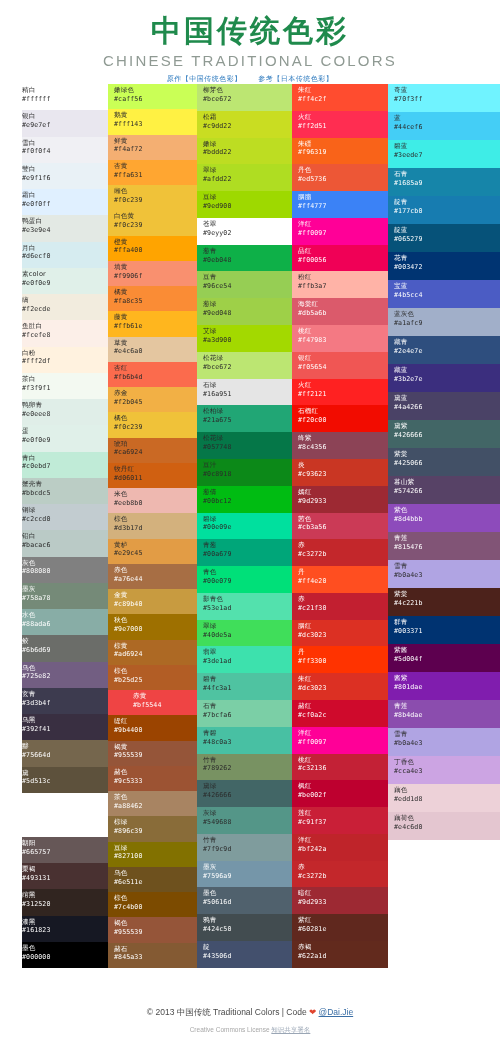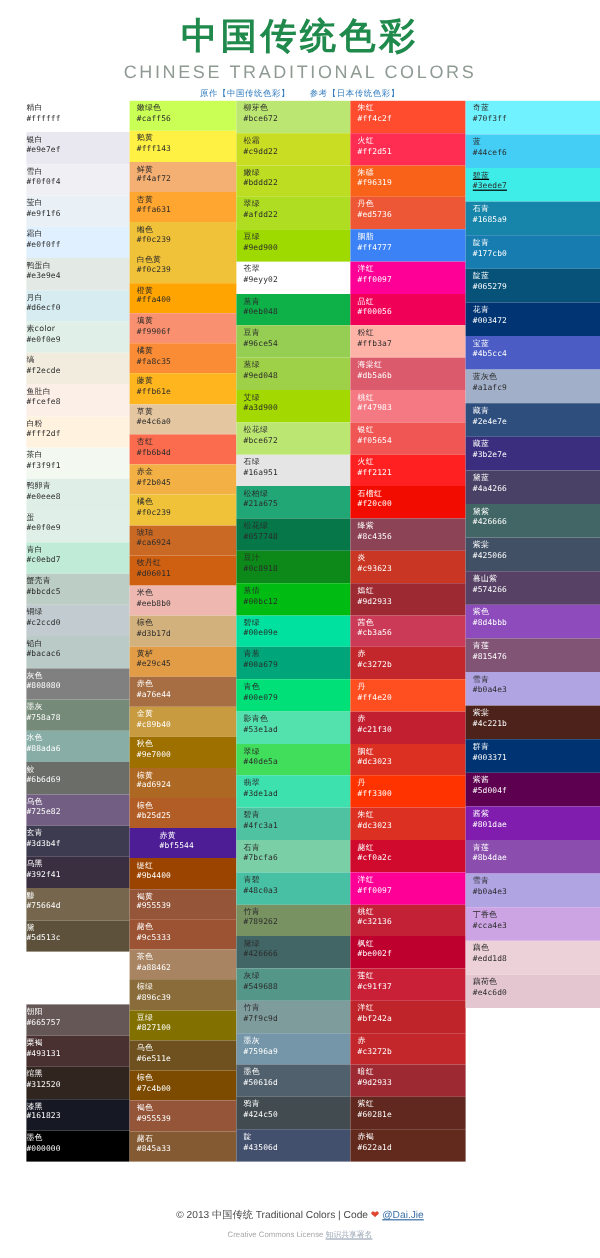--- a/index.html
+++ b/index.html
@@ -301,21 +301,21 @@
           <span class="sw-hex">#9e7000</span>
         </div>
         <div class="swatch dk" style="background: rgb(173, 105, 36);">
           <span class="sw-name">棕黄</span>
           <span class="sw-hex">#ad6924</span>
         </div>
         <div class="swatch dk" style="background: rgb(178, 93, 37);">
           <span class="sw-name">棕色</span>
           <span class="sw-hex">#b25d25</span>
         </div>
-        <div class="swatch dk" style="background: #4c1d95; padding-left: 25px;">
+        <div class="swatch dk" style="background: #ef4444; padding-left: 25px;">
           <span class="sw-name">赤黄</span>
           <span class="sw-hex">#bf5544</span>
         </div>
         <div class="swatch dk" style="background: rgb(155, 68, 0);">
           <span class="sw-name">缇红</span>
           <span class="sw-hex">#9b4400</span>
         </div>
         <div class="swatch dk" style="background: rgb(149, 85, 57);">
           <span class="sw-name">褐黄</span>
           <span class="sw-hex">#955539</span>
@@ -623,21 +623,21 @@
       </div>
       <div class="col col-5">
         <div class="swatch lt" style="background: rgb(112, 243, 255);">
           <span class="sw-name">奇蓝</span>
           <span class="sw-hex">#70f3ff</span>
         </div>
         <div class="swatch lt" style="background: rgb(68, 206, 246);">
           <span class="sw-name">蓝</span>
           <span class="sw-hex">#44cef6</span>
         </div>
-        <div class="swatch lt" style="background: rgb(62, 237, 231); text-decoration: underline;">
+        <div class="swatch lt" style="background: rgb(62, 237, 231);">
           <span class="sw-name">碧蓝</span>
           <span class="sw-hex">#3eede7</span>
         </div>
         <div class="swatch dk" style="background: rgb(22, 133, 169);">
           <span class="sw-name">石青</span>
           <span class="sw-hex">#1685a9</span>
         </div>
         <div class="swatch dk" style="background: rgb(23, 124, 176);">
           <span class="sw-name">靛青</span>
           <span class="sw-hex">#177cb0</span>

